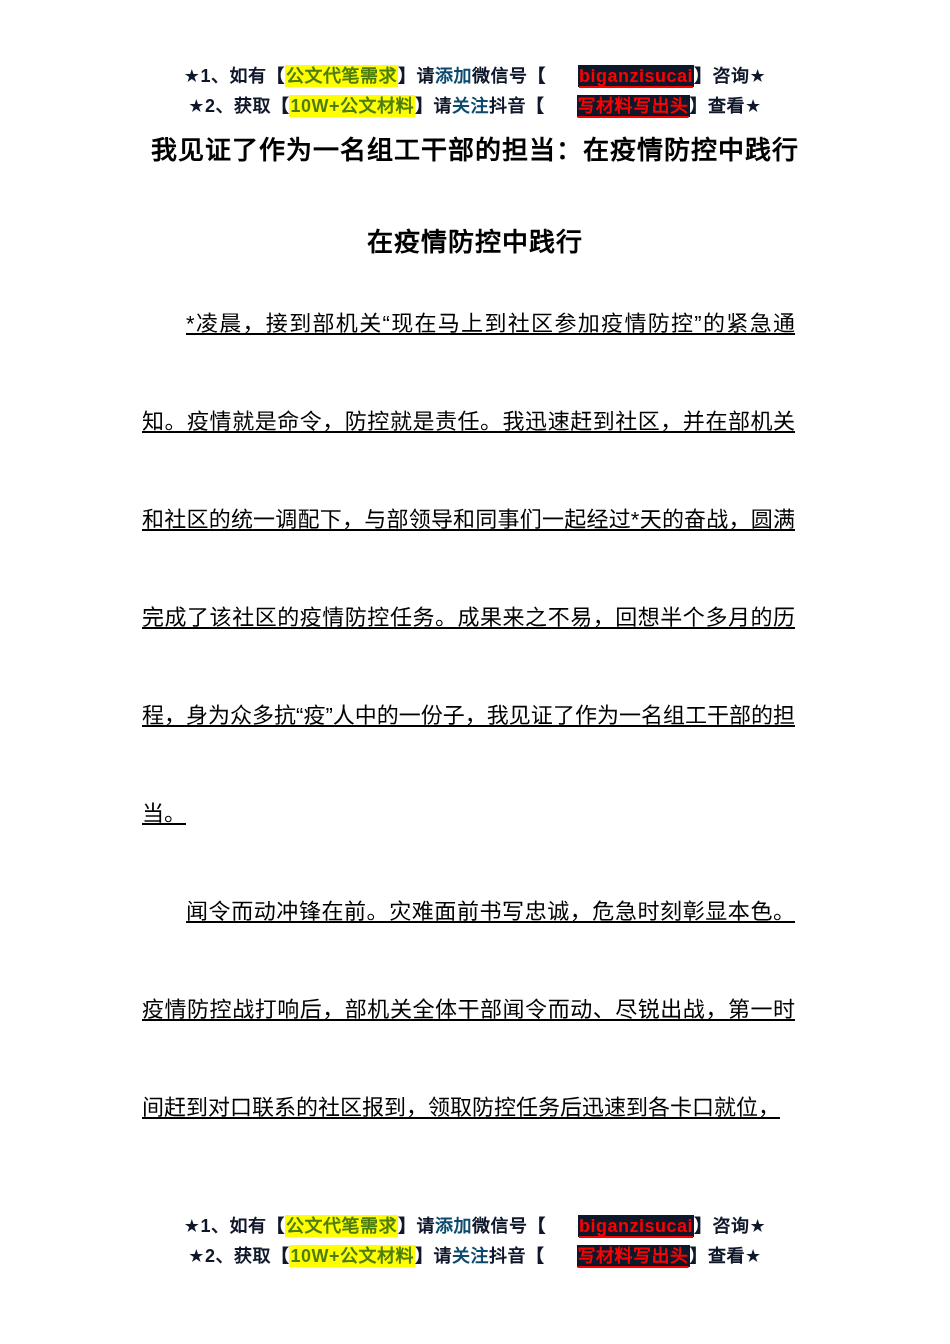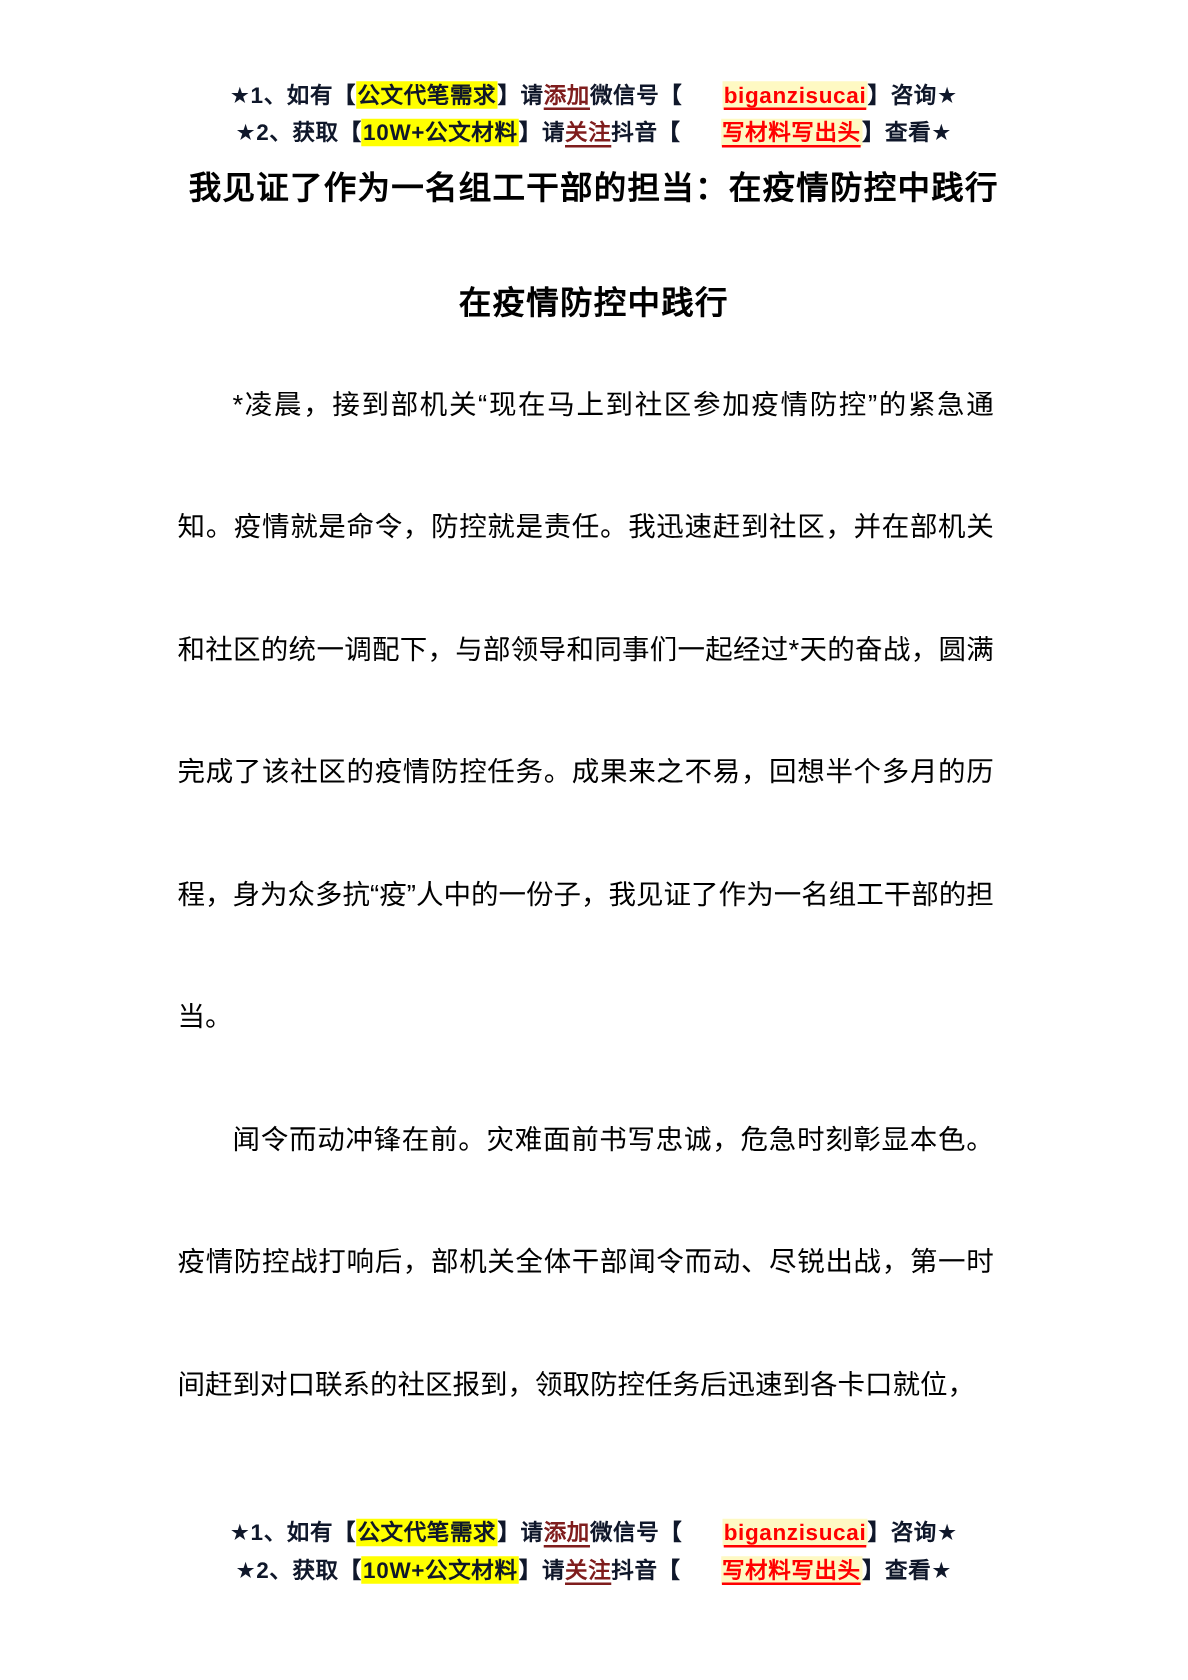--- a/index.html
+++ b/index.html
@@ -27,33 +27,32 @@
     font-weight: bold;
     line-height: 30px;
     letter-spacing: 0.5px;
     white-space: nowrap;
   }
   .promo-top { top: 61px; }
   .promo-bottom { top: 1211px; }
 
   .seg-plain { color: #0f172a; }
   .seg-hl {
-    color: #0f172a;
+    color: #4d7c0f;
     background: #ffff00;
     padding: 1px 1px;
   }
   .seg-underline {
-    color: #7f1d1d;
-    text-decoration: underline;
+    color: #0c4a6e;
     text-decoration-thickness: 2px;
     text-underline-offset: 4px;
   }
   .seg-hl-underline {
     color: #ff0000;
-    background: #fef9c3;
+    background: #0f172a;
     padding: 1px 1px;
     text-decoration: underline;
     text-decoration-thickness: 2px;
     text-underline-offset: 4px;
     margin-left: 32px;
   }
 
   
   .doc-title {
     position: absolute;
@@ -70,20 +69,21 @@
   
   .doc-body {
     position: absolute;
     top: 275px;
     left: 142px;
     width: 653px;
     font-size: 22px;
     line-height: 98px;
     text-align: justify;
     text-justify: inter-ideograph;
+    text-decoration: underline;
   }
   .doc-body p {
     margin: 0;
     padding: 0;
     text-indent: 2em;
   }
 </style>
 </head>
 <body>
 

